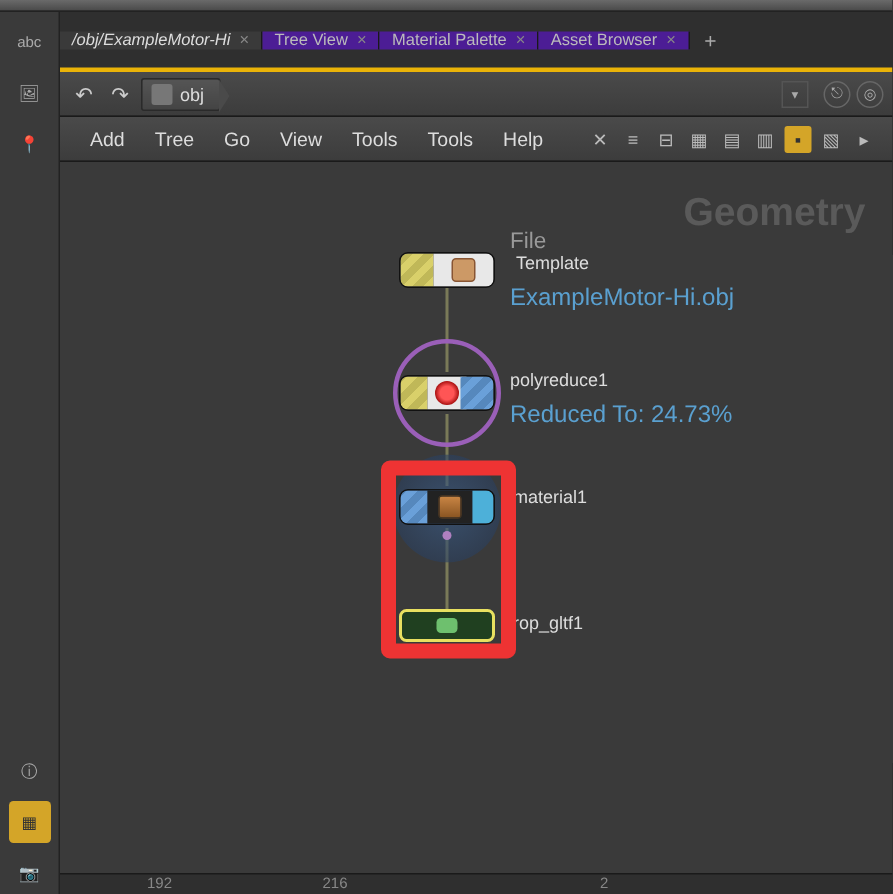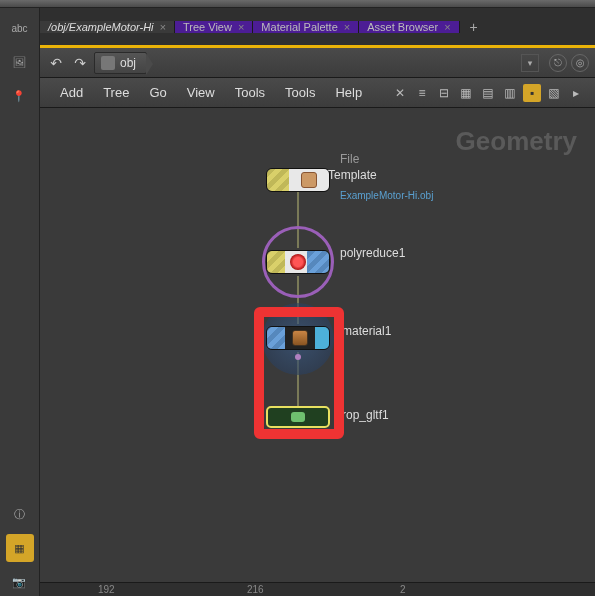--- a/index.html
+++ b/index.html
@@ -219,26 +219,26 @@
 }
 .ring.purple { border: 3px solid #9a5fb8; }
 .ring.blue { background: radial-gradient(circle,#3a5f8f 0%,#2a4060 70%, transparent 72%); opacity:0.6; }
 .node-label {
   position: absolute;
   font-size: 12px;
   color: #ddd;
 }
 .node-sub {
   position: absolute;
-  font-size: 10px;
+  font-size: 16px;
   color: #5aa0d0;
 }
 .node-tag {
   position: absolute;
-  font-size: 12px;
+  font-size: 15px;
   color: #999;
 }
 .red-box {
   position: absolute;
   border: 10px solid #e33;
   border-radius: 6px;
 }
 .node-dot {
   position:absolute; width:6px; height:6px; border-radius:50%; background:#b080c0;
 }
@@ -328,33 +328,34 @@
           <path d="M 258 244 L 258 298" stroke="#7a7a58" stroke-width="2" fill="none"></path>
         </svg>
 
         <div class="node" style="left:226px; top:60px;">
           <div class="stripes"></div>
           <div class="body">
               <div class="glyph"></div>
             </div>
         </div>
         <div class="node-tag" style="left:300px; top:44px;">File</div>
-        <div class="node-label" style="left:288px; top:60px;">Template</div>
+        <div class="node-label" style="left:304px; top:60px;">Template</div>
         <div class="node-sub" style="left:300px; top:82px;">ExampleMotor-Hi.obj</div>
 
         <div class="ring purple" style="left:222px; top:118px;"></div>
 
         <div class="node polyreduce" style="left:226px; top:142px;">
           <div class="lstripes"></div>
           <div class="body">
               <div class="glyph"></div>
             </div>
           <div class="stripes"></div>
         </div>
         <div class="node-label" style="left:300px; top:138px;">polyreduce1</div>
+        <div class="node-sub" style="left:300px; top:160px;">Reduced To: 24.73%</div>
 
         <div class="ring blue" style="left:222px; top:195px;"></div>
 
         <div class="node material" style="left:226px; top:218px;">
           <div class="lstripes"></div>
           <div class="body">
               <div class="glyph"></div>
             </div>
           <div class="rstripes"></div>
         </div>
@@ -365,17 +366,17 @@
           <div class="g"></div>
         </div>
         <div class="node-label" style="left:302px; top:300px;">rop_gltf1</div>
 
         <div class="red-box" style="left:214px; top:199px; width:90px; height:132px;"></div>
       </div>
     </div>
 
     <div class="ruler">
       <span style="left:58px;text-align:right;">192</span>
-      <span style="left:175px;margin-left:32px;">216</span>
+      <span style="left:175px;">216</span>
       <span style="left:360px;">2</span>
     </div>
   </div>
 </div>
 
 </body></html>

